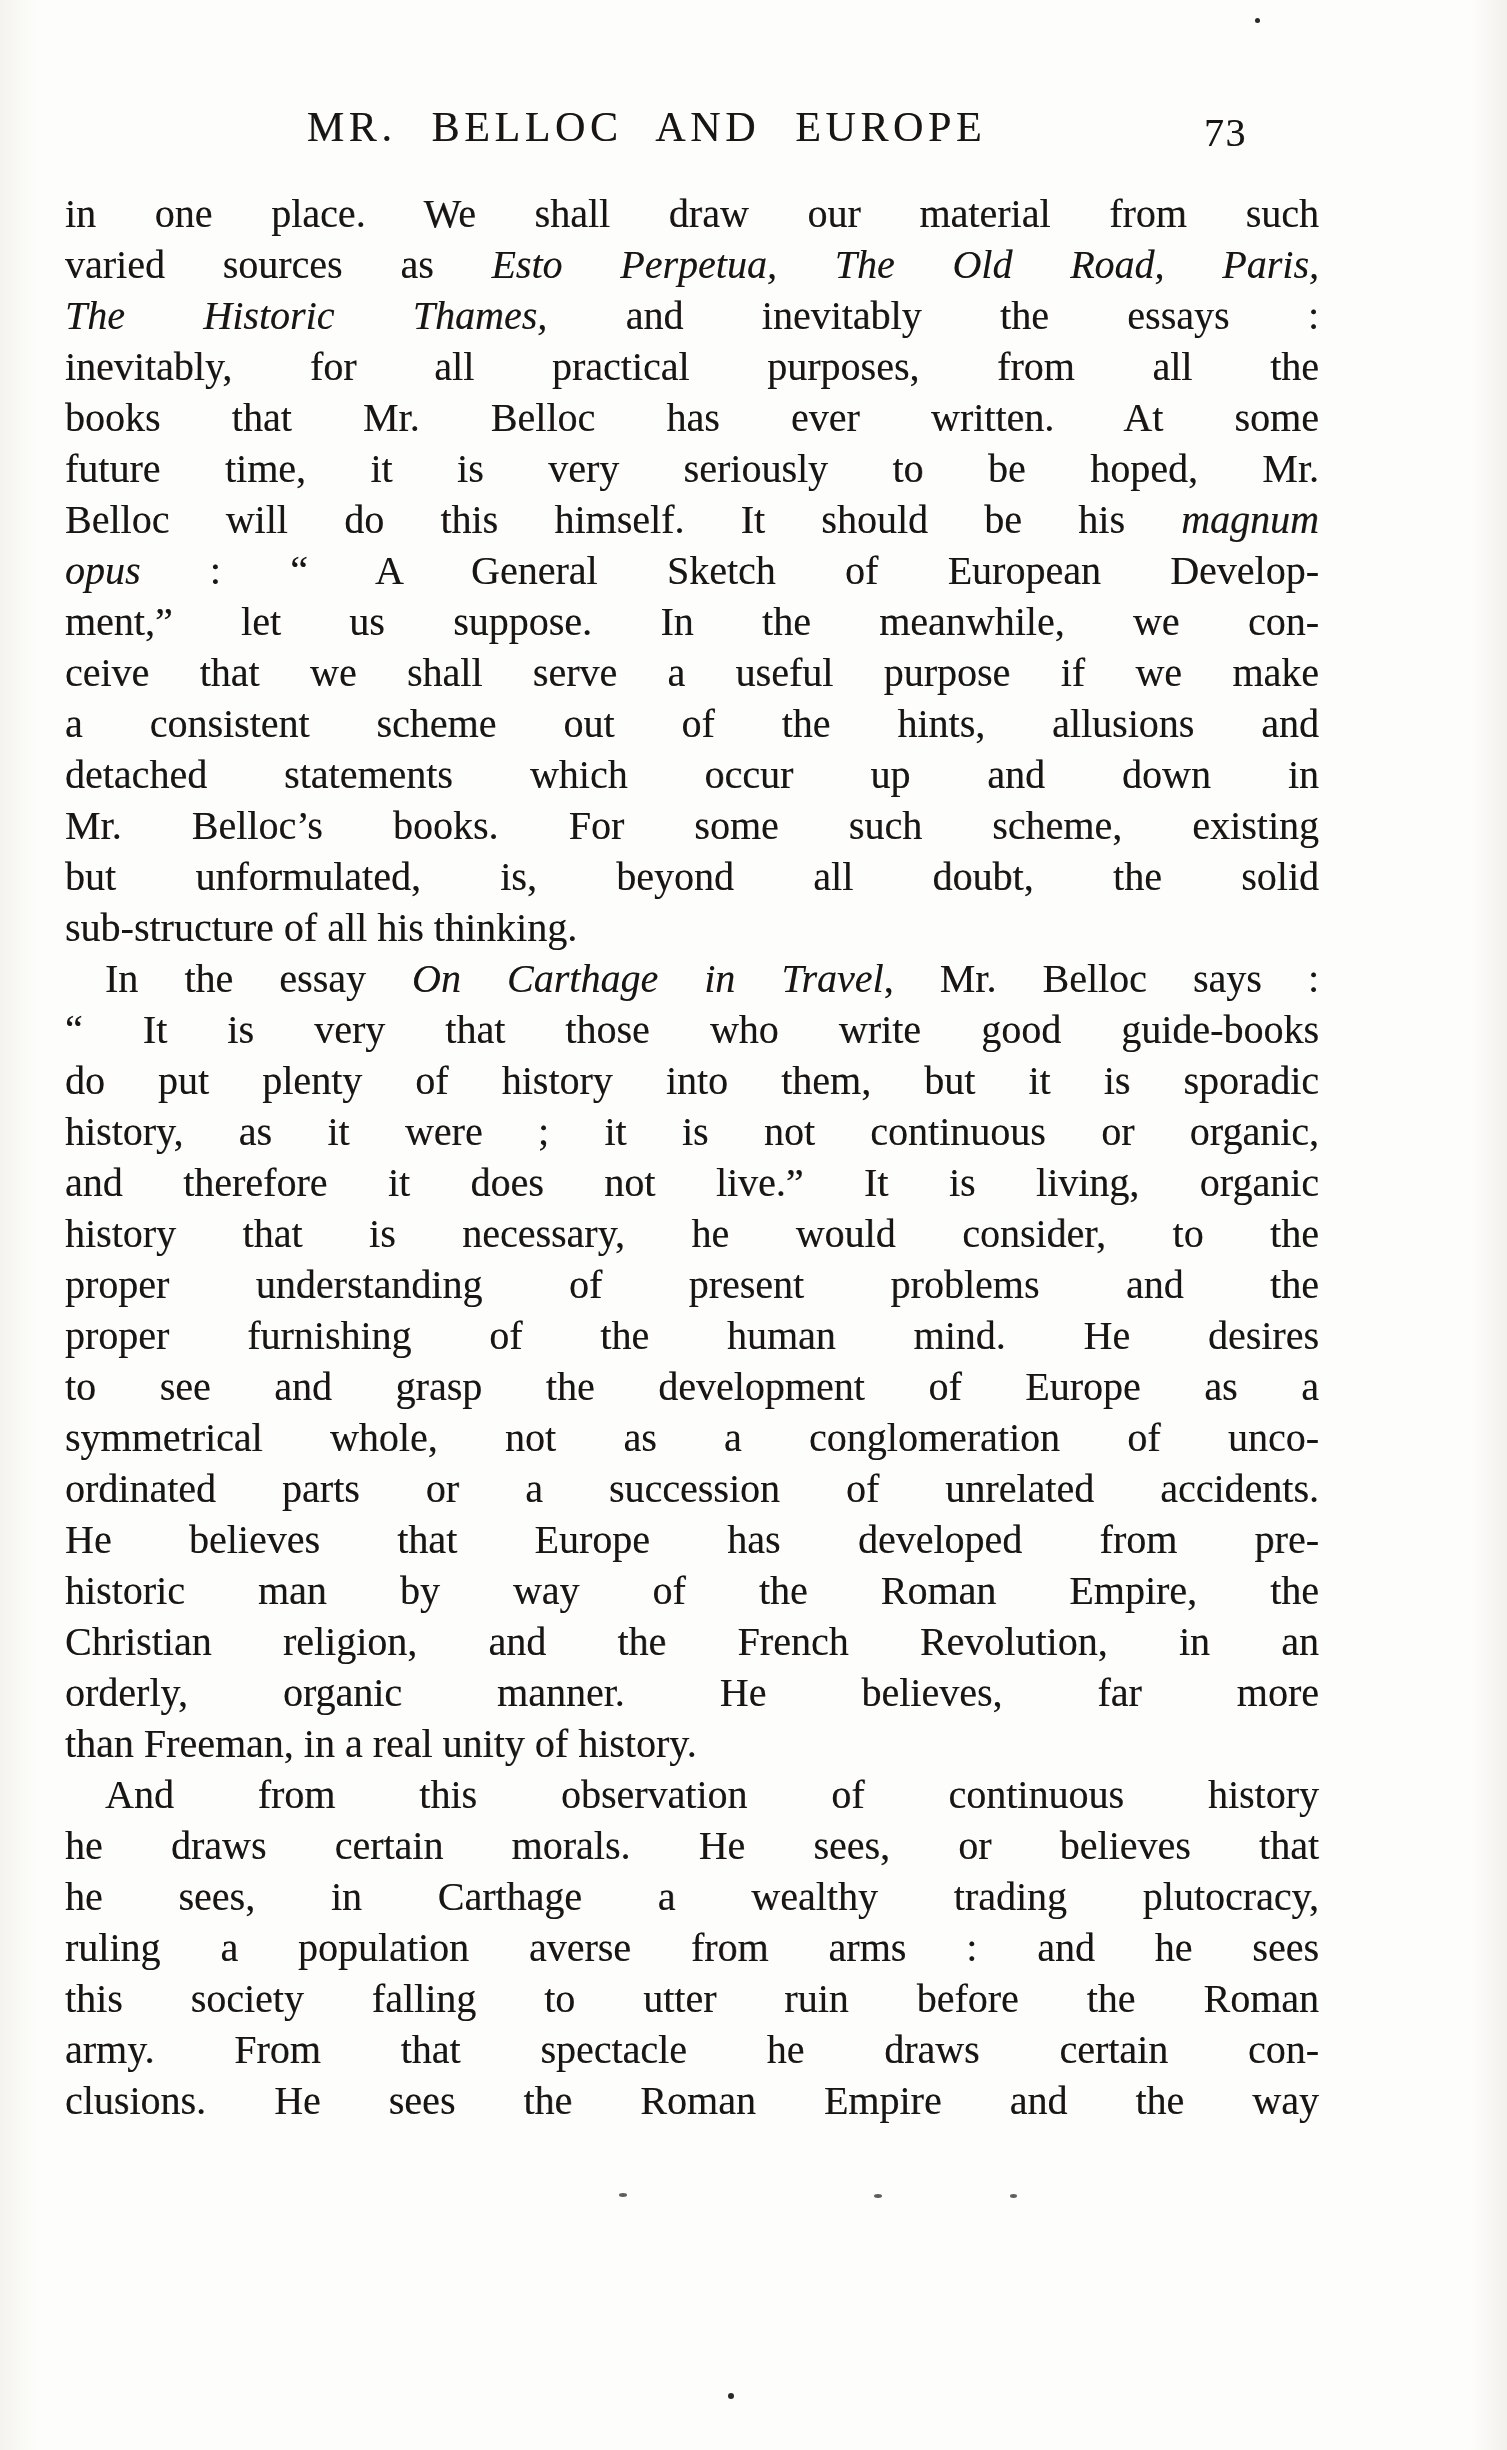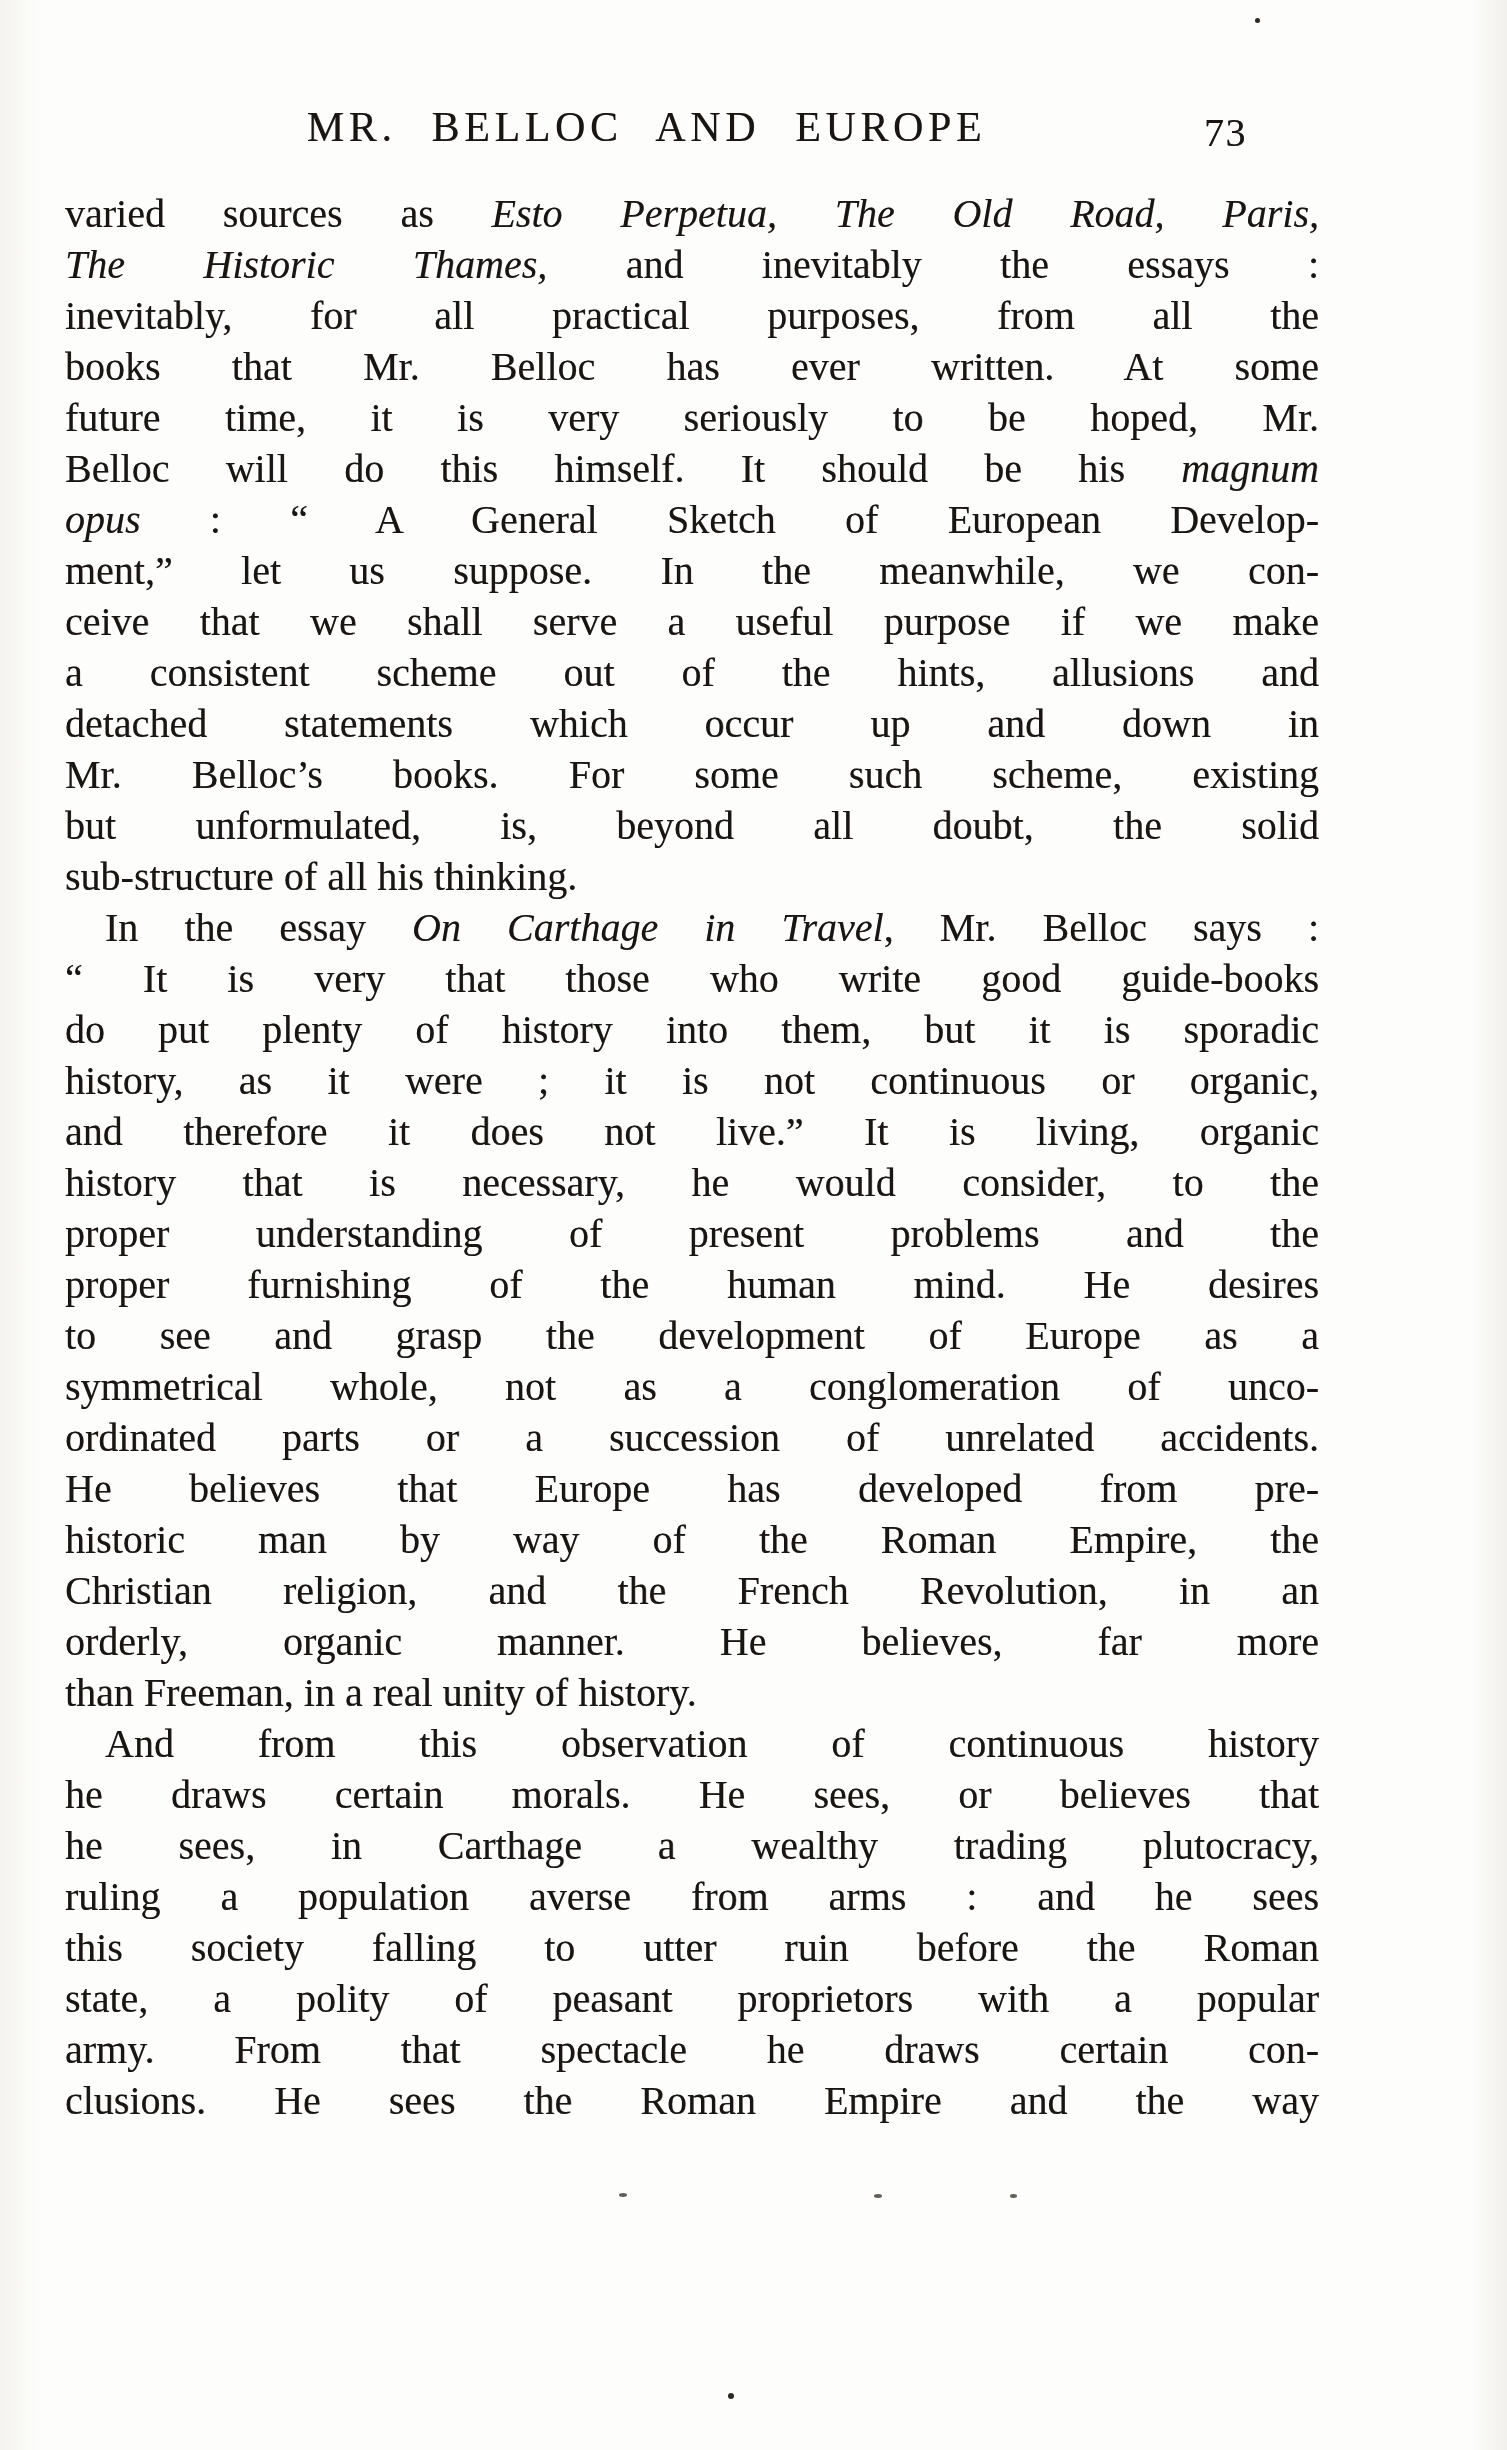--- a/index.html
+++ b/index.html
@@ -65,20 +65,21 @@
 
 <div class="page">
 
   <div class="running-header">
     <span class="running-title">MR. BELLOC AND EUROPE</span>
     <span class="page-number">73</span>
   </div>
 
   <div class="page-body">
       <div class="paragraph">
+        <div class="text-line"><span>in one place.  We shall draw our material from such</span></div>
         <div class="text-line"><span>varied sources as </span><i>Esto Perpetua, The Old Road, Paris,</i></div>
         <div class="text-line"><i>The Historic Thames,</i><span> and inevitably the essays :</span></div>
         <div class="text-line"><span>inevitably, for all practical purposes, from all the</span></div>
         <div class="text-line"><span>books that Mr. Belloc has ever written.  At some</span></div>
         <div class="text-line"><span>future time, it is very seriously to be hoped, Mr.</span></div>
         <div class="text-line"><span>Belloc will do this himself.  It should be his </span><i>magnum</i></div>
         <div class="text-line"><i>opus</i><span> :  “ A General Sketch of European Develop-</span></div>
         <div class="text-line"><span>ment,” let us suppose.  In the meanwhile, we con-</span></div>
         <div class="text-line"><span>ceive that we shall serve a useful purpose if we make</span></div>
         <div class="text-line"><span>a consistent scheme out of the hints, allusions and</span></div>
@@ -104,21 +105,20 @@
         <div class="text-line"><span>Christian religion, and the French Revolution, in an</span></div>
         <div class="text-line"><span>orderly, organic manner.  He believes, far more</span></div>
         <div class="text-line end-line"><span>than Freeman, in a real unity of history.</span></div>
       </div>
       <div class="paragraph">
         <div class="text-line indent"><span>And from this observation of continuous history</span></div>
         <div class="text-line"><span>he draws certain morals.  He sees, or believes that</span></div>
         <div class="text-line"><span>he sees, in Carthage a wealthy trading plutocracy,</span></div>
         <div class="text-line"><span>ruling a population averse from arms :  and he sees</span></div>
         <div class="text-line"><span>this society falling to utter ruin before the Roman</span></div>
-        <div class="text-line"><span>state, a polity of peasant proprietors with a popular</span></div>
         <div class="text-line"><span>army.  From that spectacle he draws certain con-</span></div>
         <div class="text-line"><span>clusions.  He sees the Roman Empire and the way</span></div>
       </div>
     </div>
 
   <div class="dot" style="left:1255px; top:18px; width:5.3px; height:5.3px;"></div>
   <div class="dot faint" style="left:619px; top:2193px; width:7.6px; height:3.8px;"></div>
   <div class="dot faint" style="left:874px; top:2194px; width:7.6px; height:3.8px;"></div>
   <div class="dot faint" style="left:1010px; top:2194px; width:6.8px; height:3.8px;"></div>
   <div class="dot" style="left:728px; top:2393px; width:6px; height:6px;"></div>

